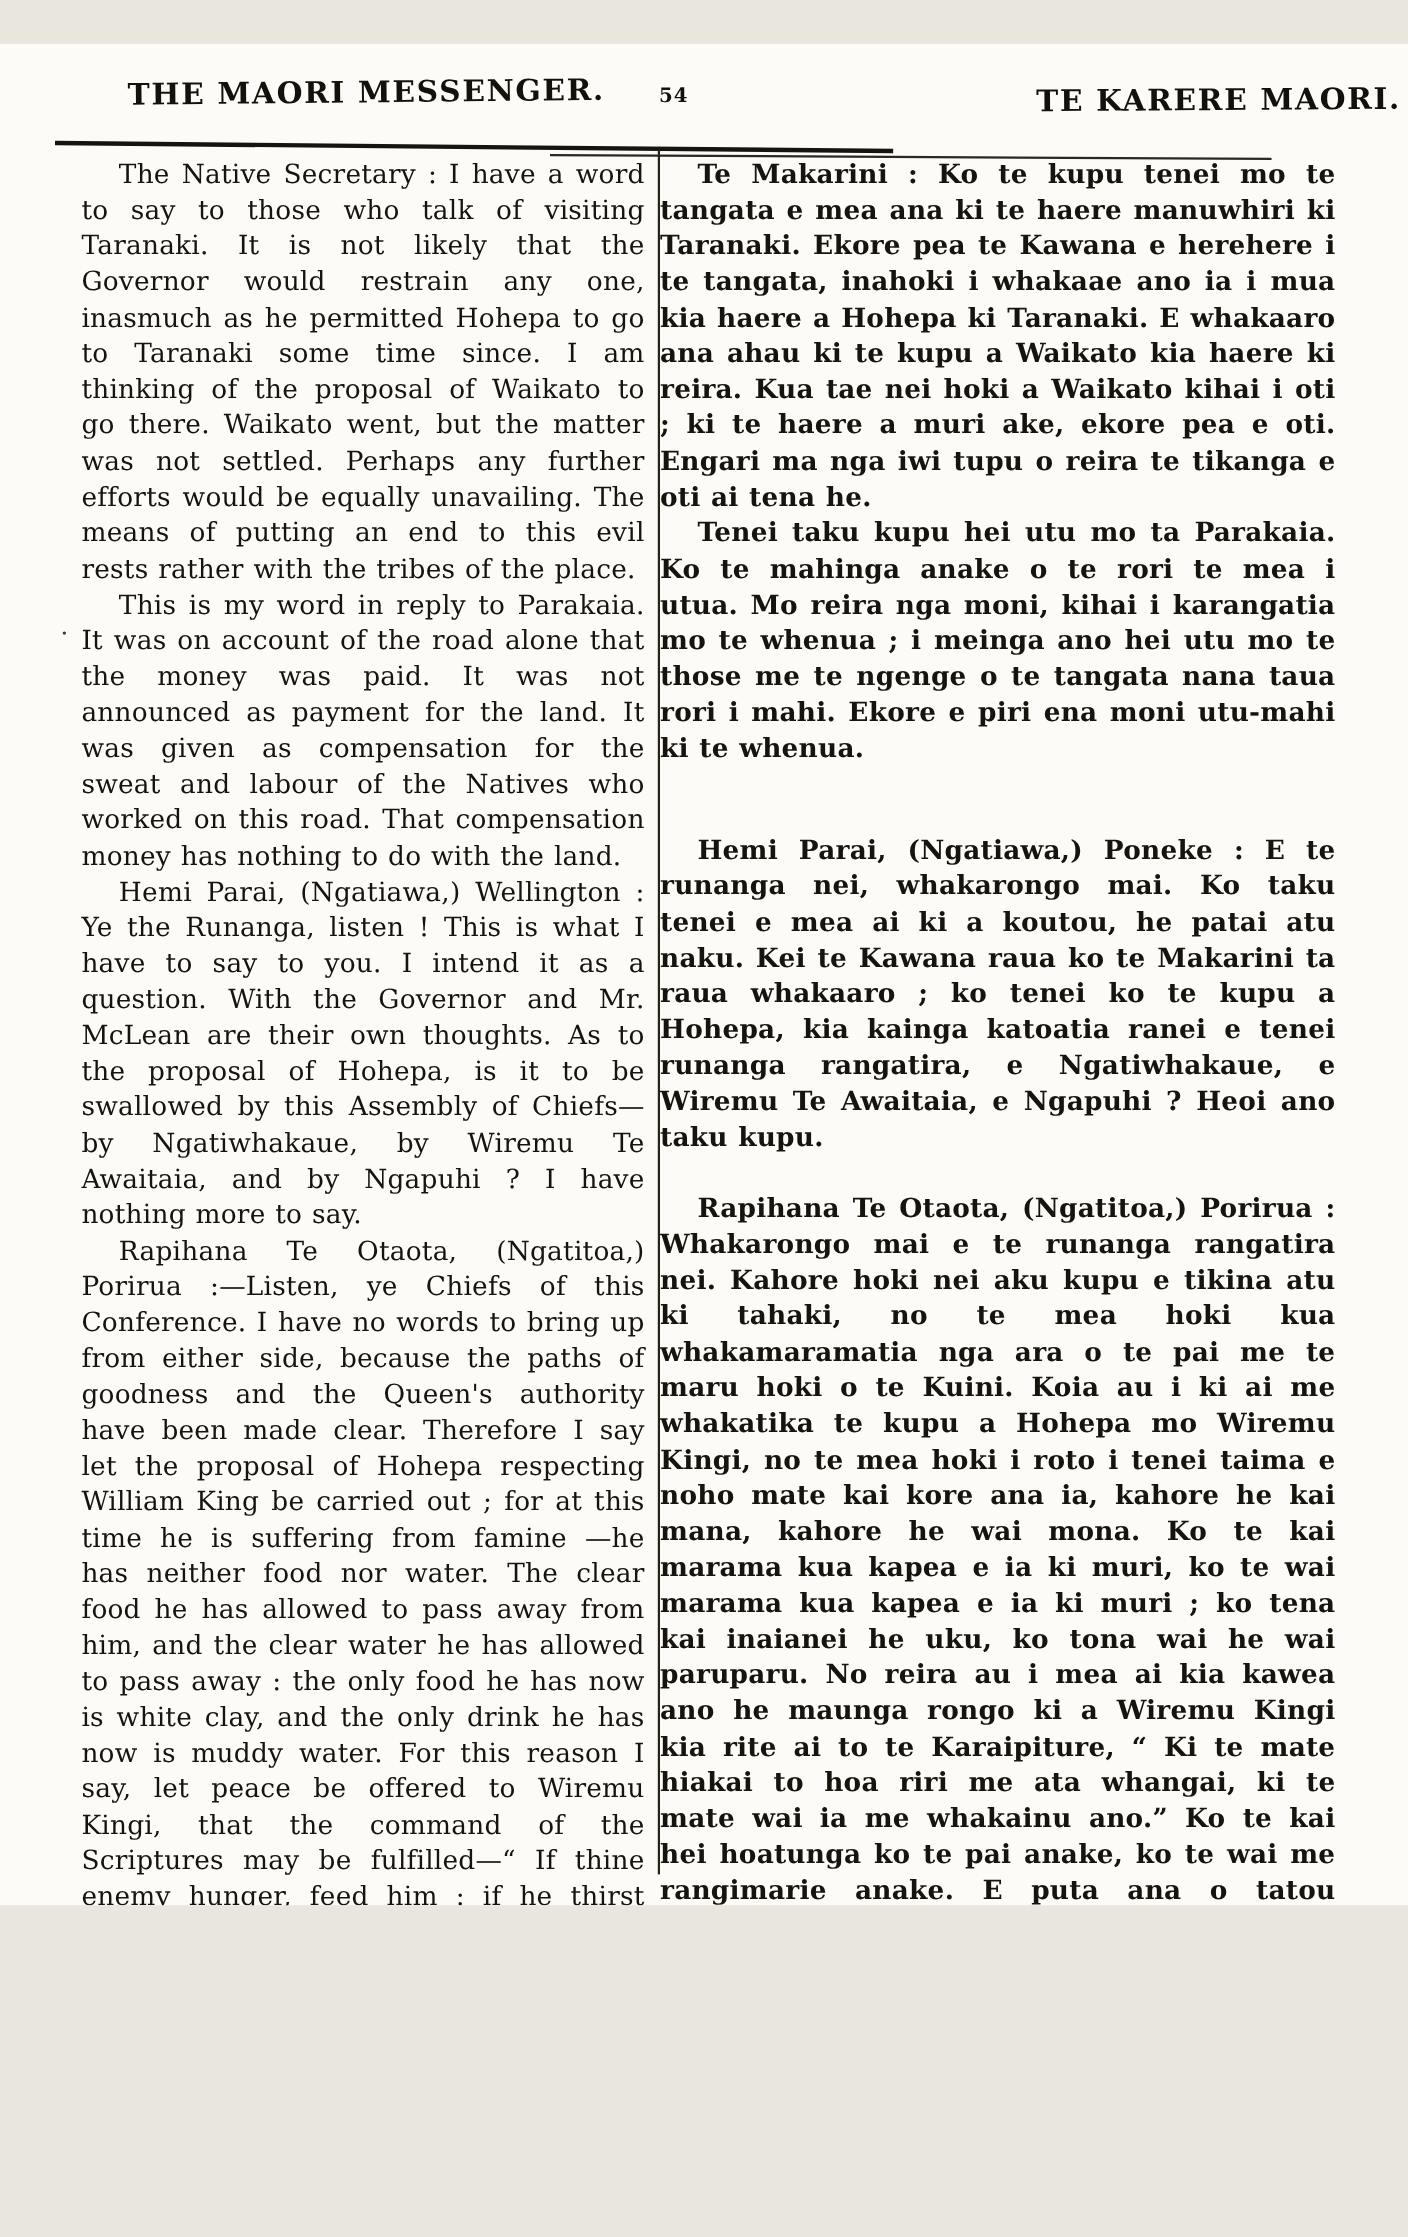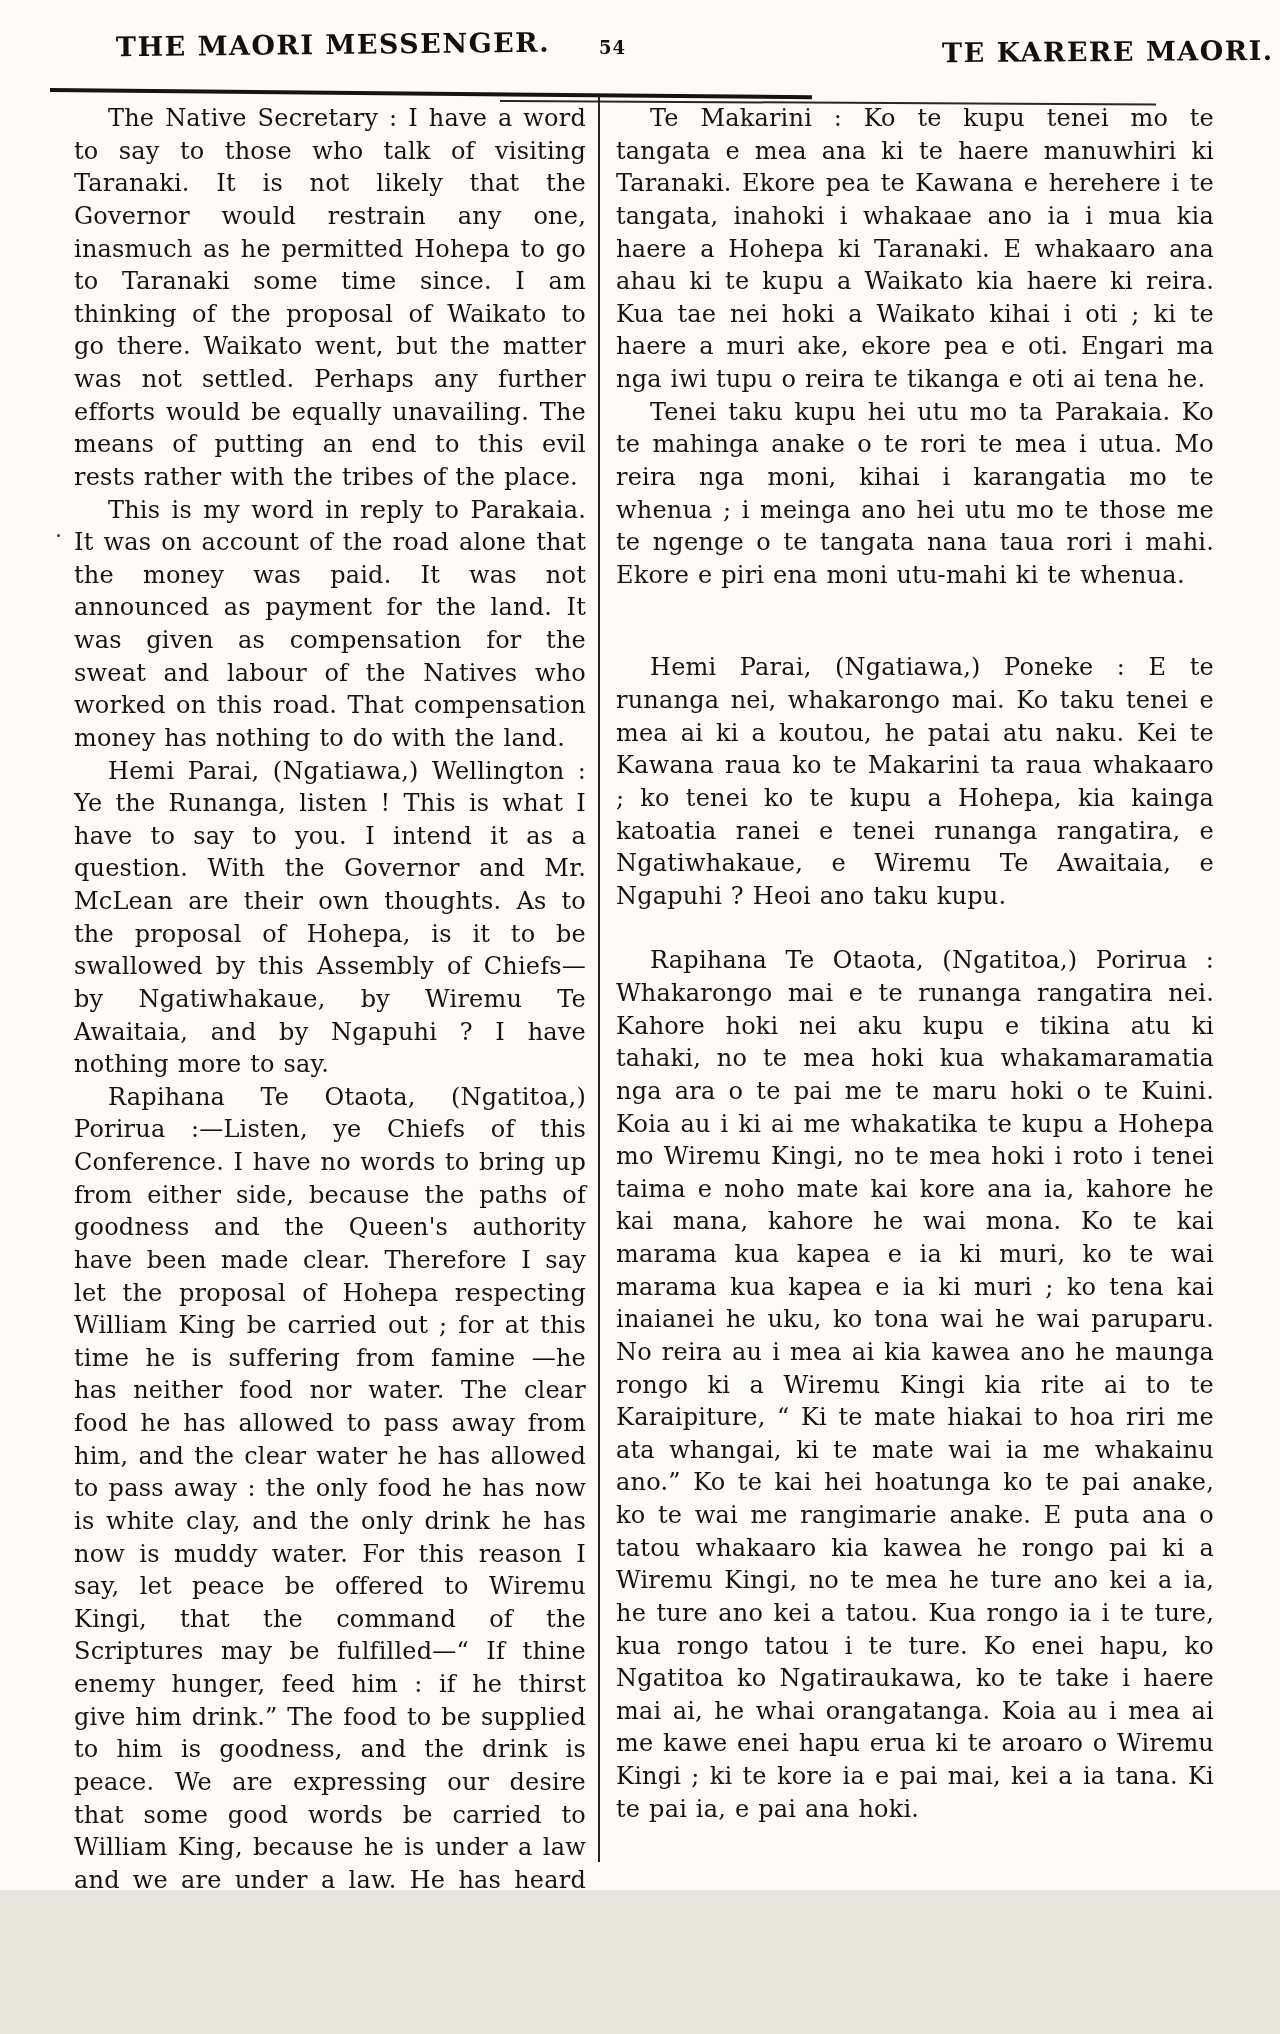--- a/index.html
+++ b/index.html
@@ -1,22 +1,23 @@
 <!DOCTYPE html>
 <html><head>
 <meta charset="utf-8">
 <style>
   html,body{margin:0;padding:0;}
   body{background:#e9e6de;font-family:"DejaVu Serif","Liberation Serif",serif;}
   .page{
     position:relative;
-    width:1280px;height:1890px;
+    width:1280px;height:1692px;
     background:#fcfbf7;
     color:#17130d;
     overflow:hidden;
+    margin-top:40px;
   }
   
   .mast{
     position:absolute;
     font-weight:bold;
     font-size:27px;
     letter-spacing:1.5px;
     white-space:nowrap;
     color:#14100a;
   }
@@ -30,21 +31,21 @@
   .rule-a{left:50px;top:88px;width:762px;border-top:4px solid #17140f;transform:rotate(0.55deg);}
   .rule-b{left:500px;top:100px;width:656px;border-top:2px solid #2c271f;transform:rotate(0.3deg);}
   
   .columns{
     position:absolute;
     top:96px;left:74px;right:66px;bottom:28px;
     display:flex;align-items:stretch;justify-content:space-between;
   }
   .col{box-sizing:border-box;}
   .col-en{width:526px;padding:6px 12px 0 0;border-right:2px solid #282319;}
-  .col-mi{flex:1;padding:6px 0 0 16px;}
+  .col-mi{flex:1;padding:6px 0 0 0;font-weight:bold;}
   p{
     margin:0;
     font-size:24px;
     line-height:1.36;
     text-indent:34px;
     text-align:justify;
     letter-spacing:0.2px;
     word-spacing:1px;
   }
   .gap-large{margin-top:60px;}

